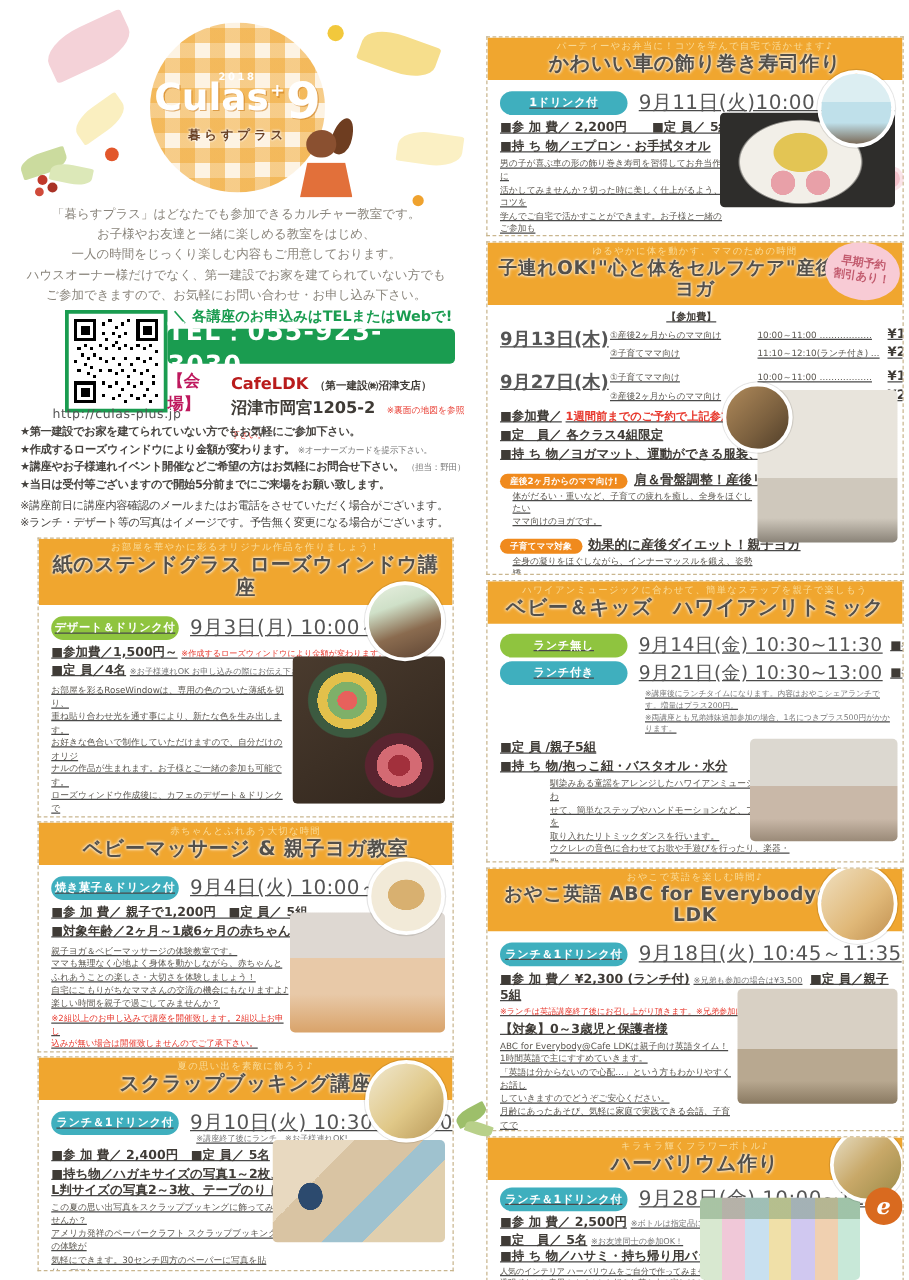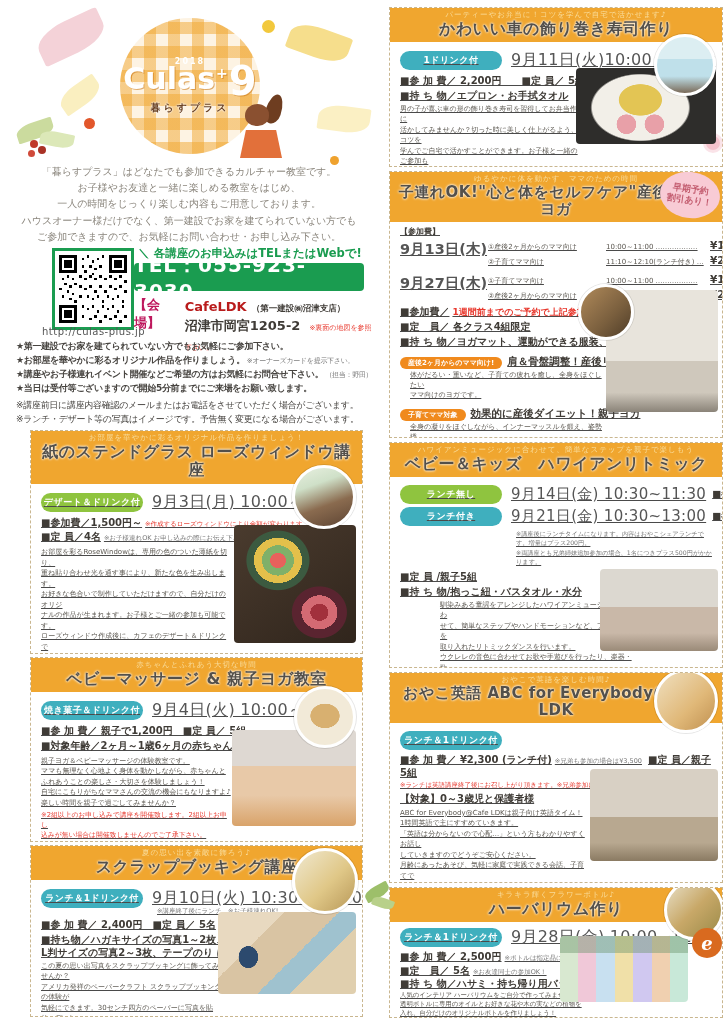--- a/index.html
+++ b/index.html
@@ -78,21 +78,21 @@
   .body-text{font-size:7px;color:#5a564f;line-height:1.5;white-space:pre-line;margin-top:4px;}
   .red-note{font-size:6.8px;color:#e8382d;line-height:1.45;white-space:pre-line;margin-top:3px;}
   .w190{width:190px;} .w186{width:186px;} .w198{width:198px;margin-left:40px;} .w184{width:184px;}
   
   .photo{position:absolute;border-radius:4px;z-index:1;}
   .photo.circle{border-radius:50%;border:3px solid #fff;box-shadow:0 0 0 1px rgba(0,0,0,.10);z-index:2;}
   
   .early{position:absolute;top:0px;right:2px;width:60px;height:46px;background:#f8cbd5;border-radius:50%;
     color:#c25b6e;font-size:9px;font-weight:bold;display:flex;align-items:center;justify-content:center;
     text-align:center;transform:rotate(8deg);white-space:pre-line;line-height:1.25;z-index:3;}
-  .price-hdr{text-align:left;font-size:8px;font-weight:bold;color:#3f3b36;margin:2px 6px 0 0;}
+  .price-hdr{text-align:center;font-size:8px;font-weight:bold;color:#3f3b36;margin:2px 6px 0 0;}
   .sched-row{display:flex;margin:1px 0 3px;}
   .sched-date{width:88px;font-size:14.5px;font-weight:bold;color:#555;padding-top:2px;flex:none;}
   .sched-items{flex:1;}
   .sched-item{display:flex;align-items:baseline;line-height:1.45;}
   .si-name{width:118px;font-size:7px;color:#5a564f;flex:none;}
   .si-time{width:104px;font-size:7px;color:#5a564f;flex:none;}
   .si-price{font-size:10.5px;font-weight:bold;color:#3f3b36;}
   .fee-red{font-size:9px;font-weight:bold;color:#e8382d;margin-left:3px;}
   .pill{display:inline-block;background:#f08a1d;color:#fff;font-size:7px;font-weight:bold;
     border-radius:9px;padding:1px 8px;margin-right:5px;}
@@ -179,21 +179,21 @@
         <span class="venue-name">CafeLDK</span>
         <span class="venue-branch">（第一建設㈱沼津支店）</span><br>
         <span class="venue-addr">沼津市岡宮1205-2</span>
         <span class="venue-note">※裏面の地図を参照下さい。</span>
       </span>
     </div>
   </div>
 
   <div class="notes">
     <div class="note-line"><span>★第一建設でお家を建てられていない方でもお気軽にご参加下さい。</span><span class="small"></span></div>
-    <div class="note-line"><span>★お部屋を華やかに彩るオリジナル作品を作りましょう。</span><span class="small">※オーナーズカードを提示下さい。</span></div>
+    <div class="note-line"><span>★作成するローズウィンドウにより金額が変わります。</span><span class="small">※オーナーズカードを提示下さい。</span></div>
     <div class="note-line"><span>★講座やお子様連れイベント開催などご希望の方はお気軽にお問合せ下さい。</span><span class="small">（担当：野田）</span></div>
     <div class="note-line"><span>★当日は受付等ございますので開始5分前までにご来場をお願い致します。</span><span class="small"></span></div>
     <div class="gap"></div>
     <div class="note-line caution">※講座前日に講座内容確認のメールまたはお電話をさせていただく場合がございます。</div>
     <div class="note-line caution">※ランチ・デザート等の写真はイメージです。予告無く変更になる場合がございます。</div>
   </div>
 
   <div class="col-left-cards">
 
     <section class="card" style="height:224px;">
@@ -273,21 +273,21 @@
       </div>
       <div class="photo circle" style="right:4px;top:2px;width:60px;height:60px;background:linear-gradient(135deg,#f0e8d0,#e0c888 55%,#b89858);"></div>
       <div class="photo" style="right:6px;top:66px;width:138px;height:82px;background:
         radial-gradient(16px 18px at 22% 55%,#2c4a6e 0 60%,rgba(0,0,0,0) 62%),
         linear-gradient(135deg,#e8d9c0 0 30%,#d9c4a3 30% 55%,#9fc2cf 55% 70%,#e0cfae 70%);"></div>
     </section>
   </div>
 
   <div class="col-right">
 
-    <section class="card" style="height:160px;">
+    <section class="card" style="height:160px;margin-top:22px;">
       <div class="card-header">
         <div class="card-sub">パーティーやお弁当に！コツを学んで自宅で活かせます♪</div>
         <div class="card-title">かわいい車の飾り巻き寿司作り</div>
       </div>
       <div class="card-inner">
         <div class="date-row">
           <span class="badge teal">1ドリンク付</span>
           <span class="date">9月11日(火)10:00～12:00</span>
         </div>
         <div class="info-line">■参 加 費／ 2,200円　　■定 員／ 5組</div>
@@ -400,20 +400,21 @@
     </section>
 
     <section class="card" style="height:211px;">
       <div class="card-header">
         <div class="card-sub">おやこで英語を楽しむ時間♪</div>
         <div class="card-title" style="font-size:15px;">おやこ英語 ABC for Everybody@Cafe LDK</div>
       </div>
       <div class="card-inner">
         <div class="date-row">
           <span class="badge teal">ランチ＆1ドリンク付</span>
+          <span class="date">9月18日(火) 10:45～11:35</span>
         </div>
         <div class="info-line"><span>■参 加 費／ ¥2,300 (ランチ付)</span><span class="note-gray">※兄弟も参加の場合は¥3,500</span><span style="margin-left:6px;">■定 員／親子5組</span></div>
         <div class="red-line">※ランチは英語講座終了後にお召し上がり頂きます。※兄弟参加によるランチ増量はプラス¥200</div>
         <div class="target-line">【対象】0～3歳児と保護者様</div>
         <div class="body-text w190" style="margin-top:1px;">ABC for Everybody@Cafe LDKは親子向け英語タイム！
 1時間英語で主にすすめていきます。
 「英語は分からないので心配…」という方もわかりやすくお話し
 していきますのでどうぞご安心ください。
 月齢にあったあそび、気軽に家庭で実践できる会話、子育てで
 よく使うボキャブラリー、歌をご紹介します。

